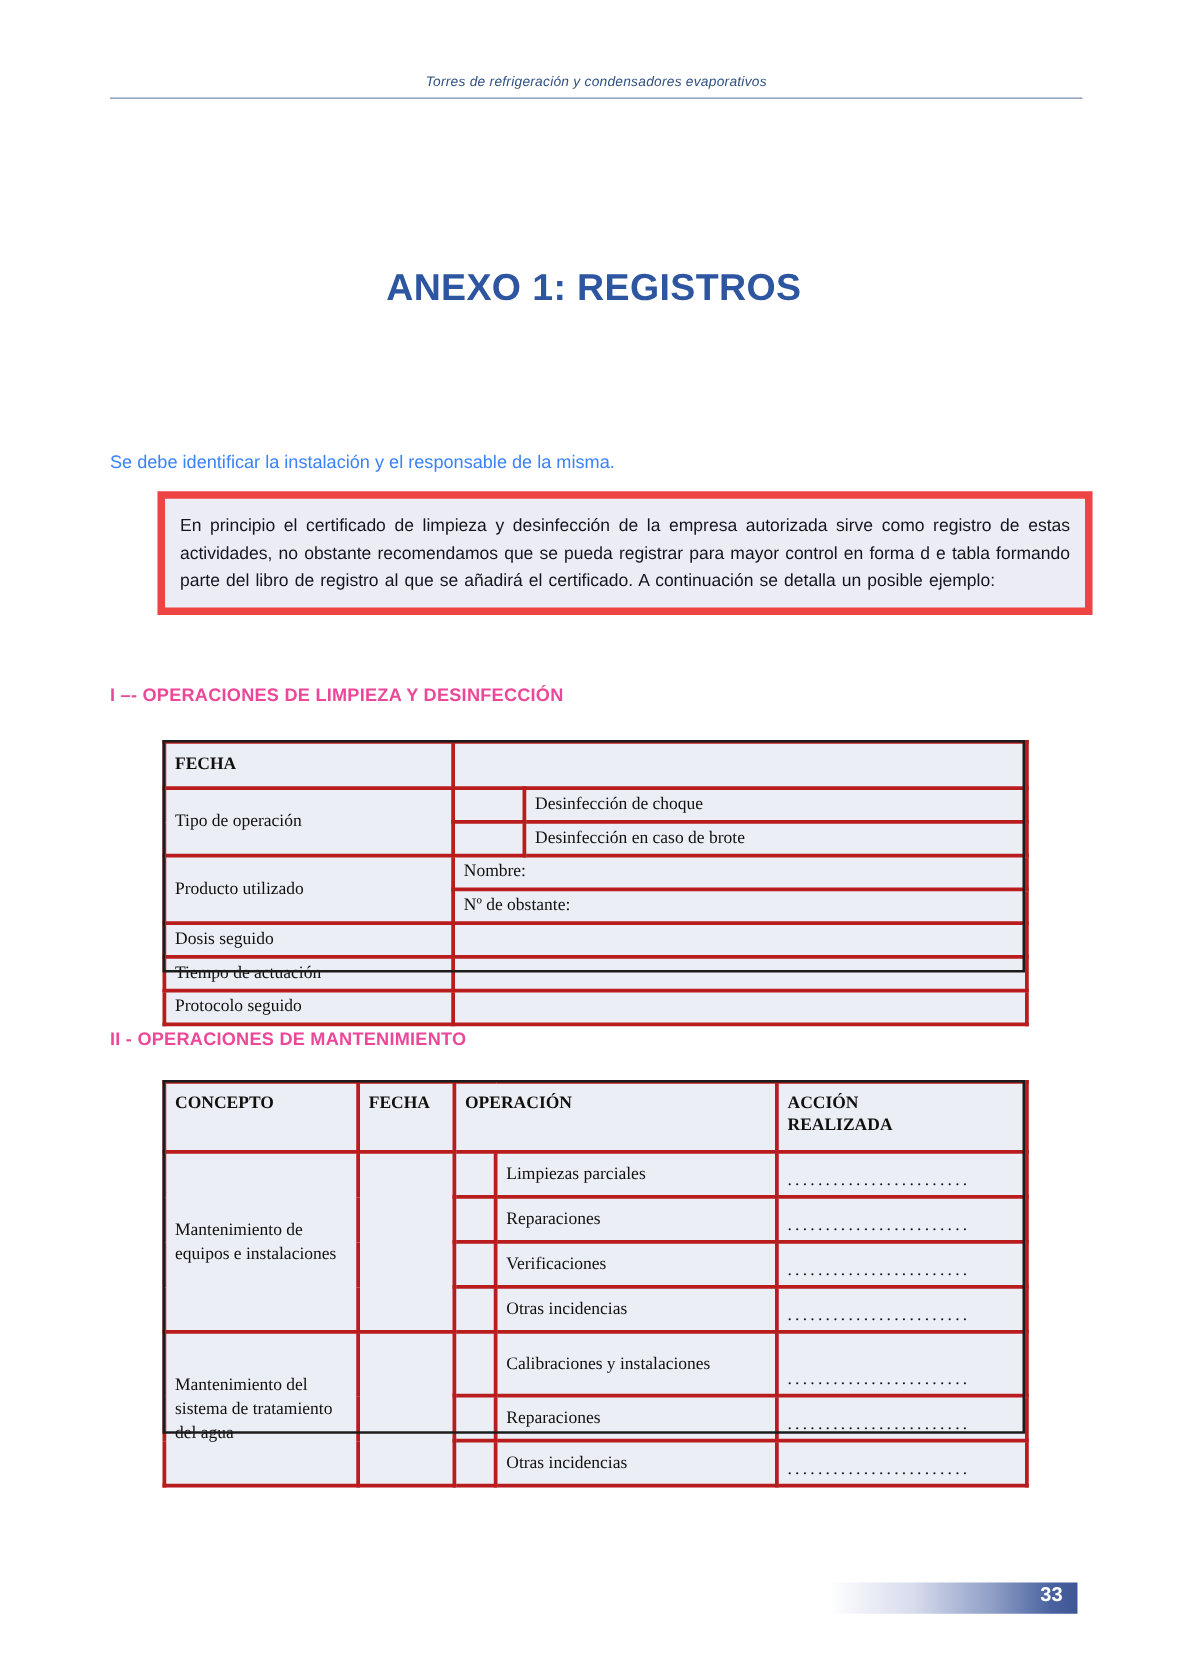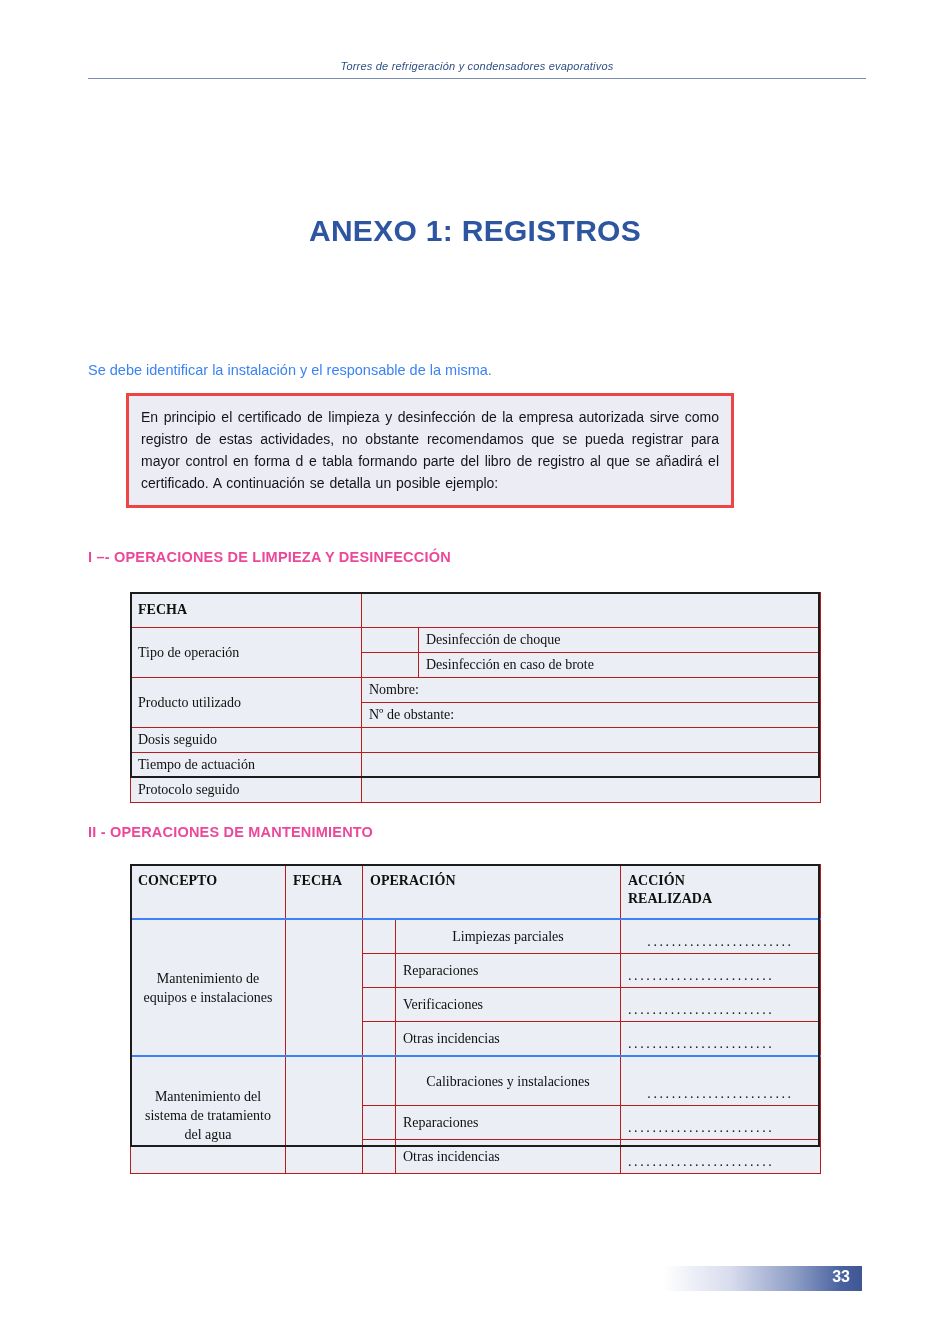--- a/index.html
+++ b/index.html
@@ -59,23 +59,23 @@
     top: 362px;
     font-size: 14.5px;
     color: #3b82f6;
   }
 
   
   .callout {
     position: absolute;
     left: 126px;
     top: 393px;
-    width: 608px;
+    width: 748px;
     box-sizing: border-box;
-    border: 3px solid #ef4444;
+    border: 6px solid #ef4444;
     background: #ececf4;
     padding: 10px 12px 11px 12px;
   }
   .callout p {
     margin: 0;
     font-size: 14px;
     line-height: 22px;
     text-align: justify;
     color: #14141e;
     word-spacing: 1px;
@@ -95,21 +95,21 @@
 
   
   .reg-table {
     position: absolute;
     border-collapse: collapse;
     font-family: "Liberation Serif", serif;
     background: #eceef6;
     table-layout: fixed;
   }
   .reg-table td, .reg-table th {
-    border: 1px solid #b91c1c;
+    border: 3px solid #b91c1c;
     background: #eceef6;
     font-size: 14px;
     color: #10100f;
     padding: 4px 7px;
     vertical-align: middle;
     text-align: left;
     font-weight: normal;
   }
   .reg-table th {
     font-weight: bold;
@@ -166,21 +166,21 @@
   }
   #table-mantenimiento td.oper-2line {
     line-height: 25px;
   }
   #frame-2 {
     left: 130px;
     top: 864px;
     width: 690px;
     height: 283px;
   }
-  .row-div-strong td { border-top: 2px solid #3b82f6; text-align: center; }
+  .row-div-strong td { border-top: 2px solid #3b82f6; }
 
   
   .page-badge {
     position: absolute;
     left: 650px;
     top: 1266px;
     width: 212px;
     height: 25px;
     background: linear-gradient(to right, #ffffff 0%, #ffffff 6%, #d8dced 38%, #8e9ec6 68%, #4a63a0 90%, #3e5693 100%);
   }

